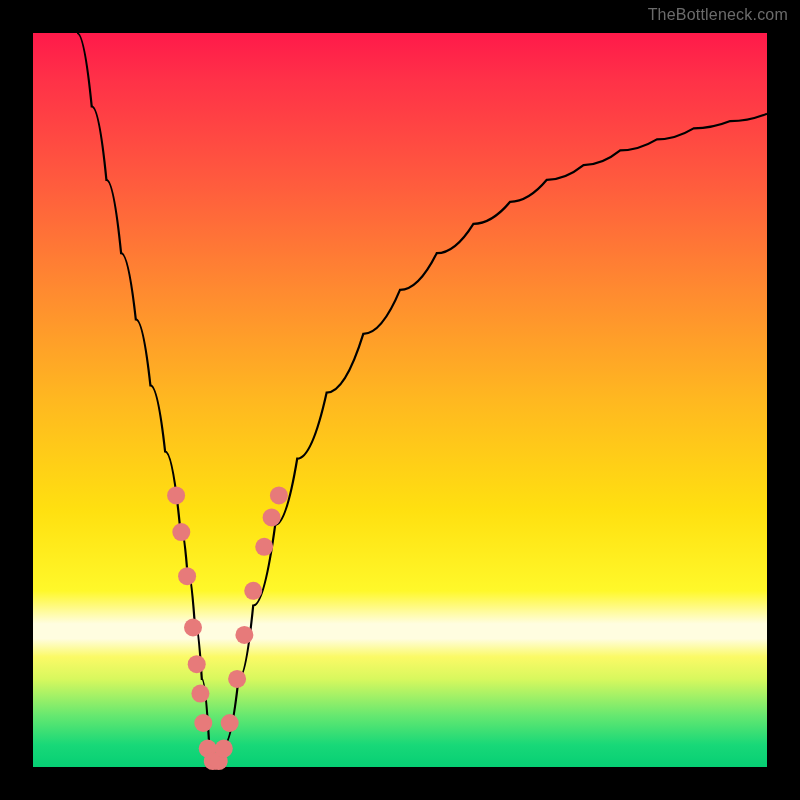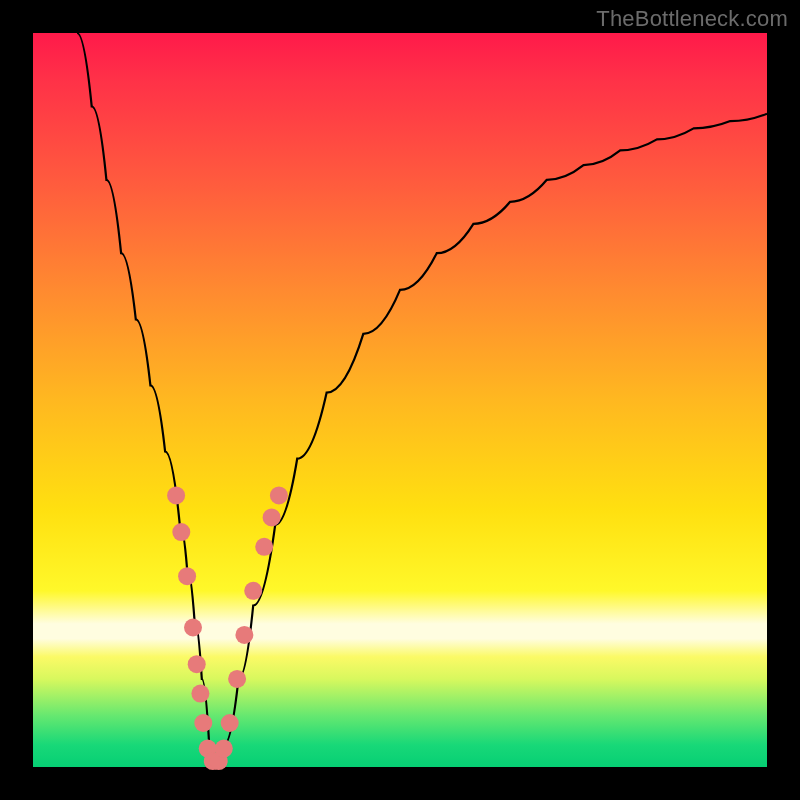--- a/index.html
+++ b/index.html
@@ -42,21 +42,21 @@
       #66e870 93%,
       #18d878 97%,
       #06cf74 100%
     );
   }
   .watermark {
     position: absolute;
     top: 6px;
     right: 12px;
     color: #6b6b6b;
-    font-size: 22px;
+    font-size: 16px;
     letter-spacing: 0.2px;
     font-weight: 400;
     user-select: none;
   }
   svg.curve {
     position: absolute;
     top: 0;
     left: 0;
     width: 734px;
     height: 734px;

